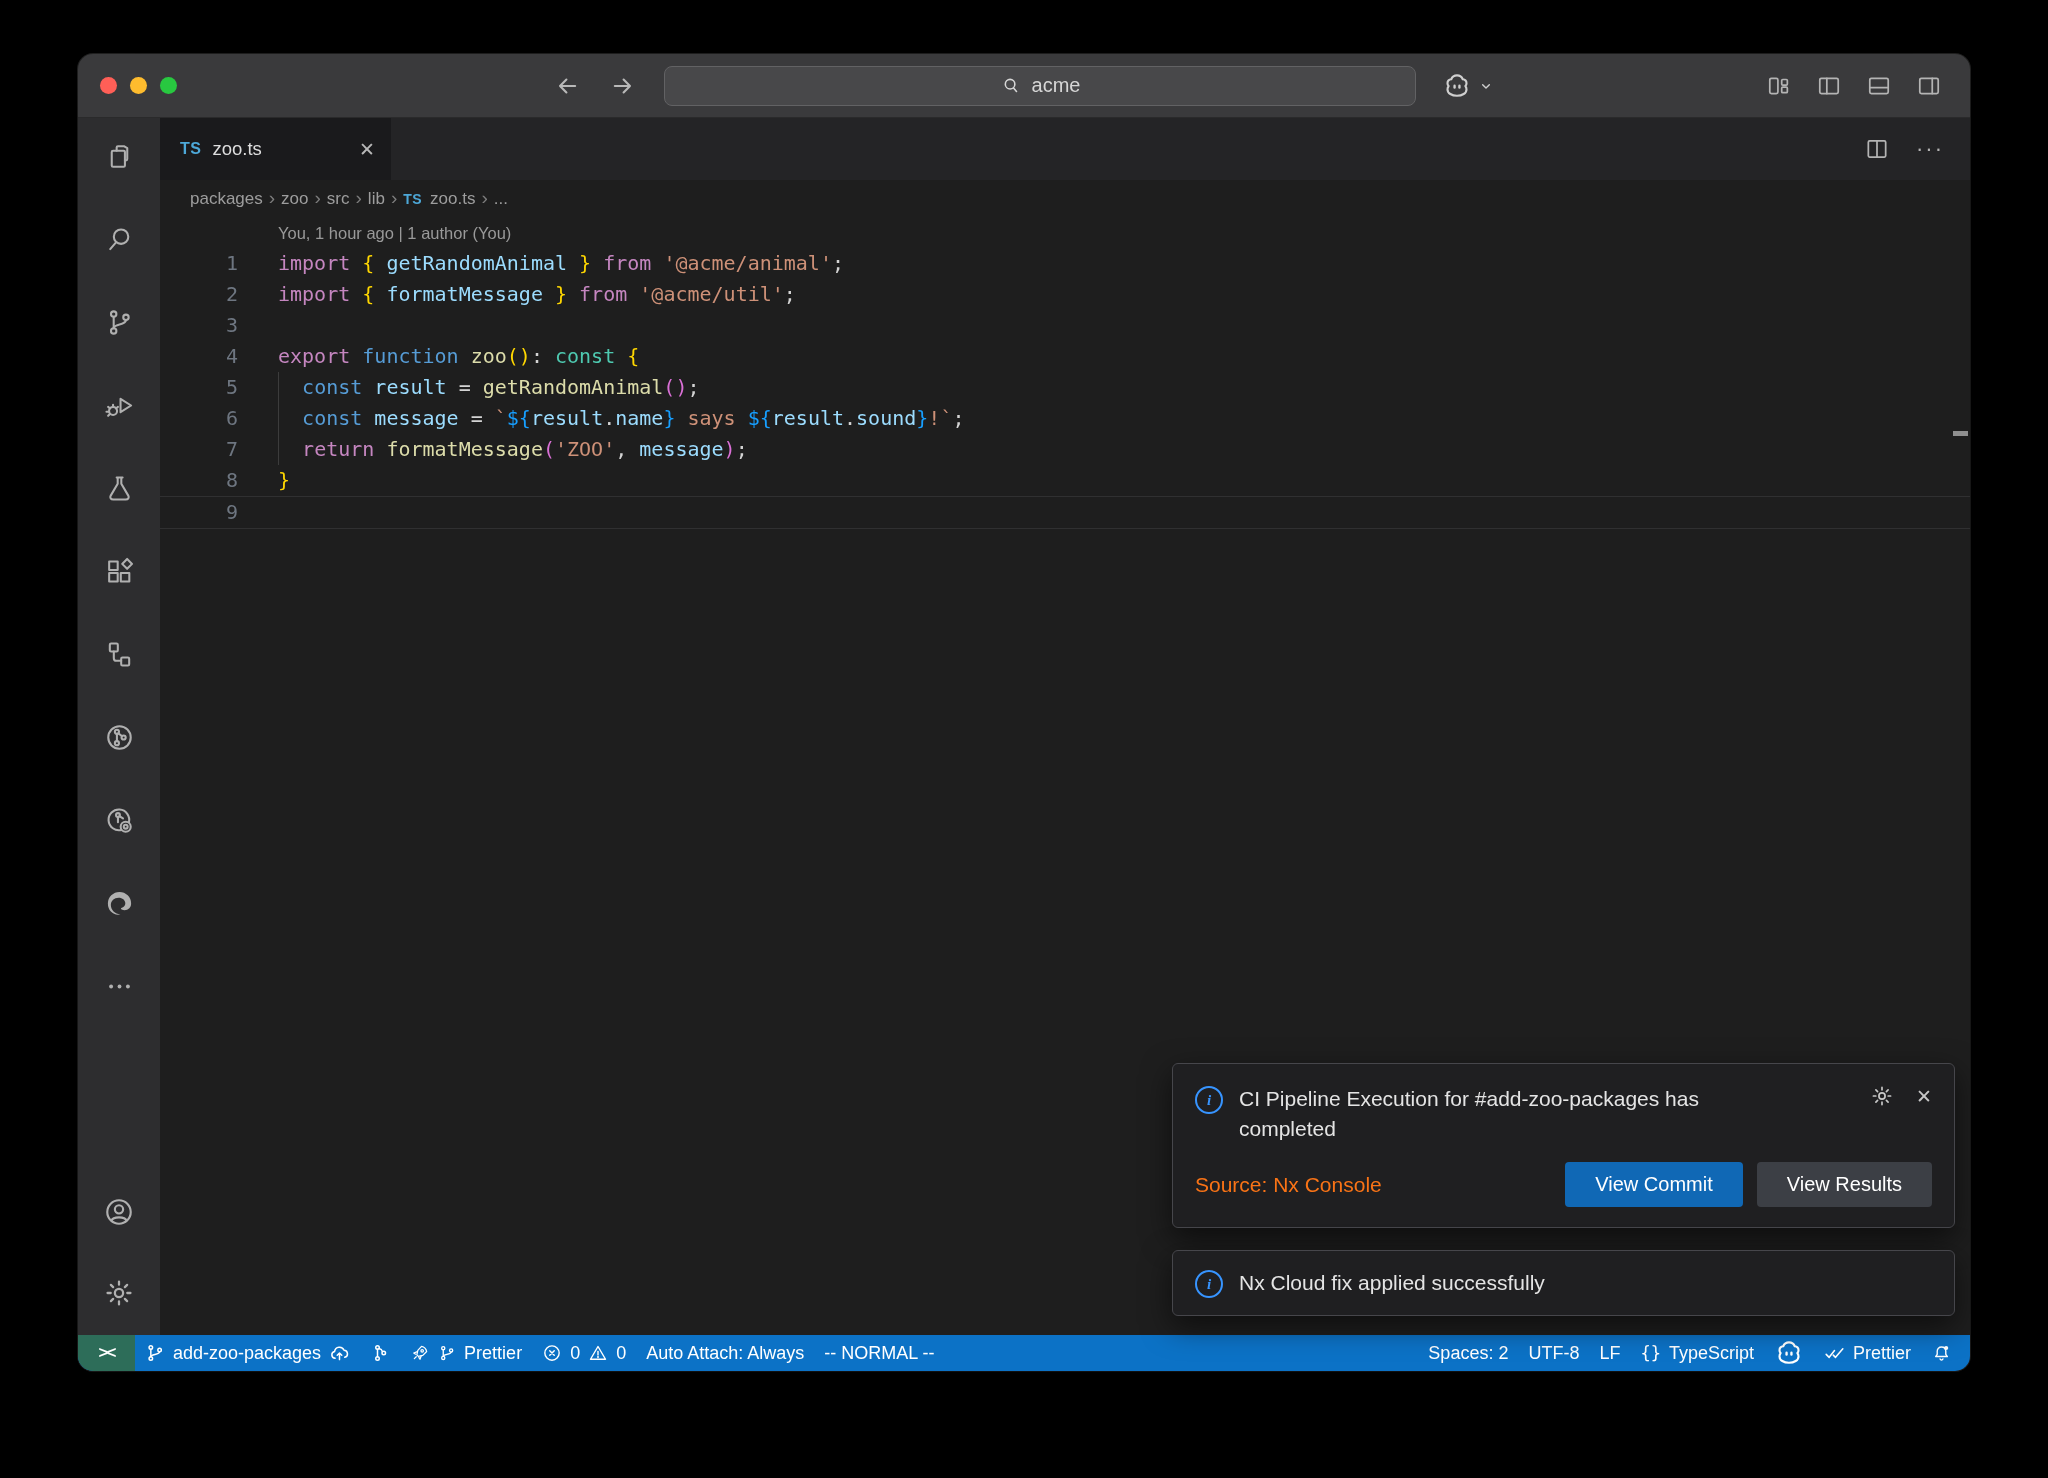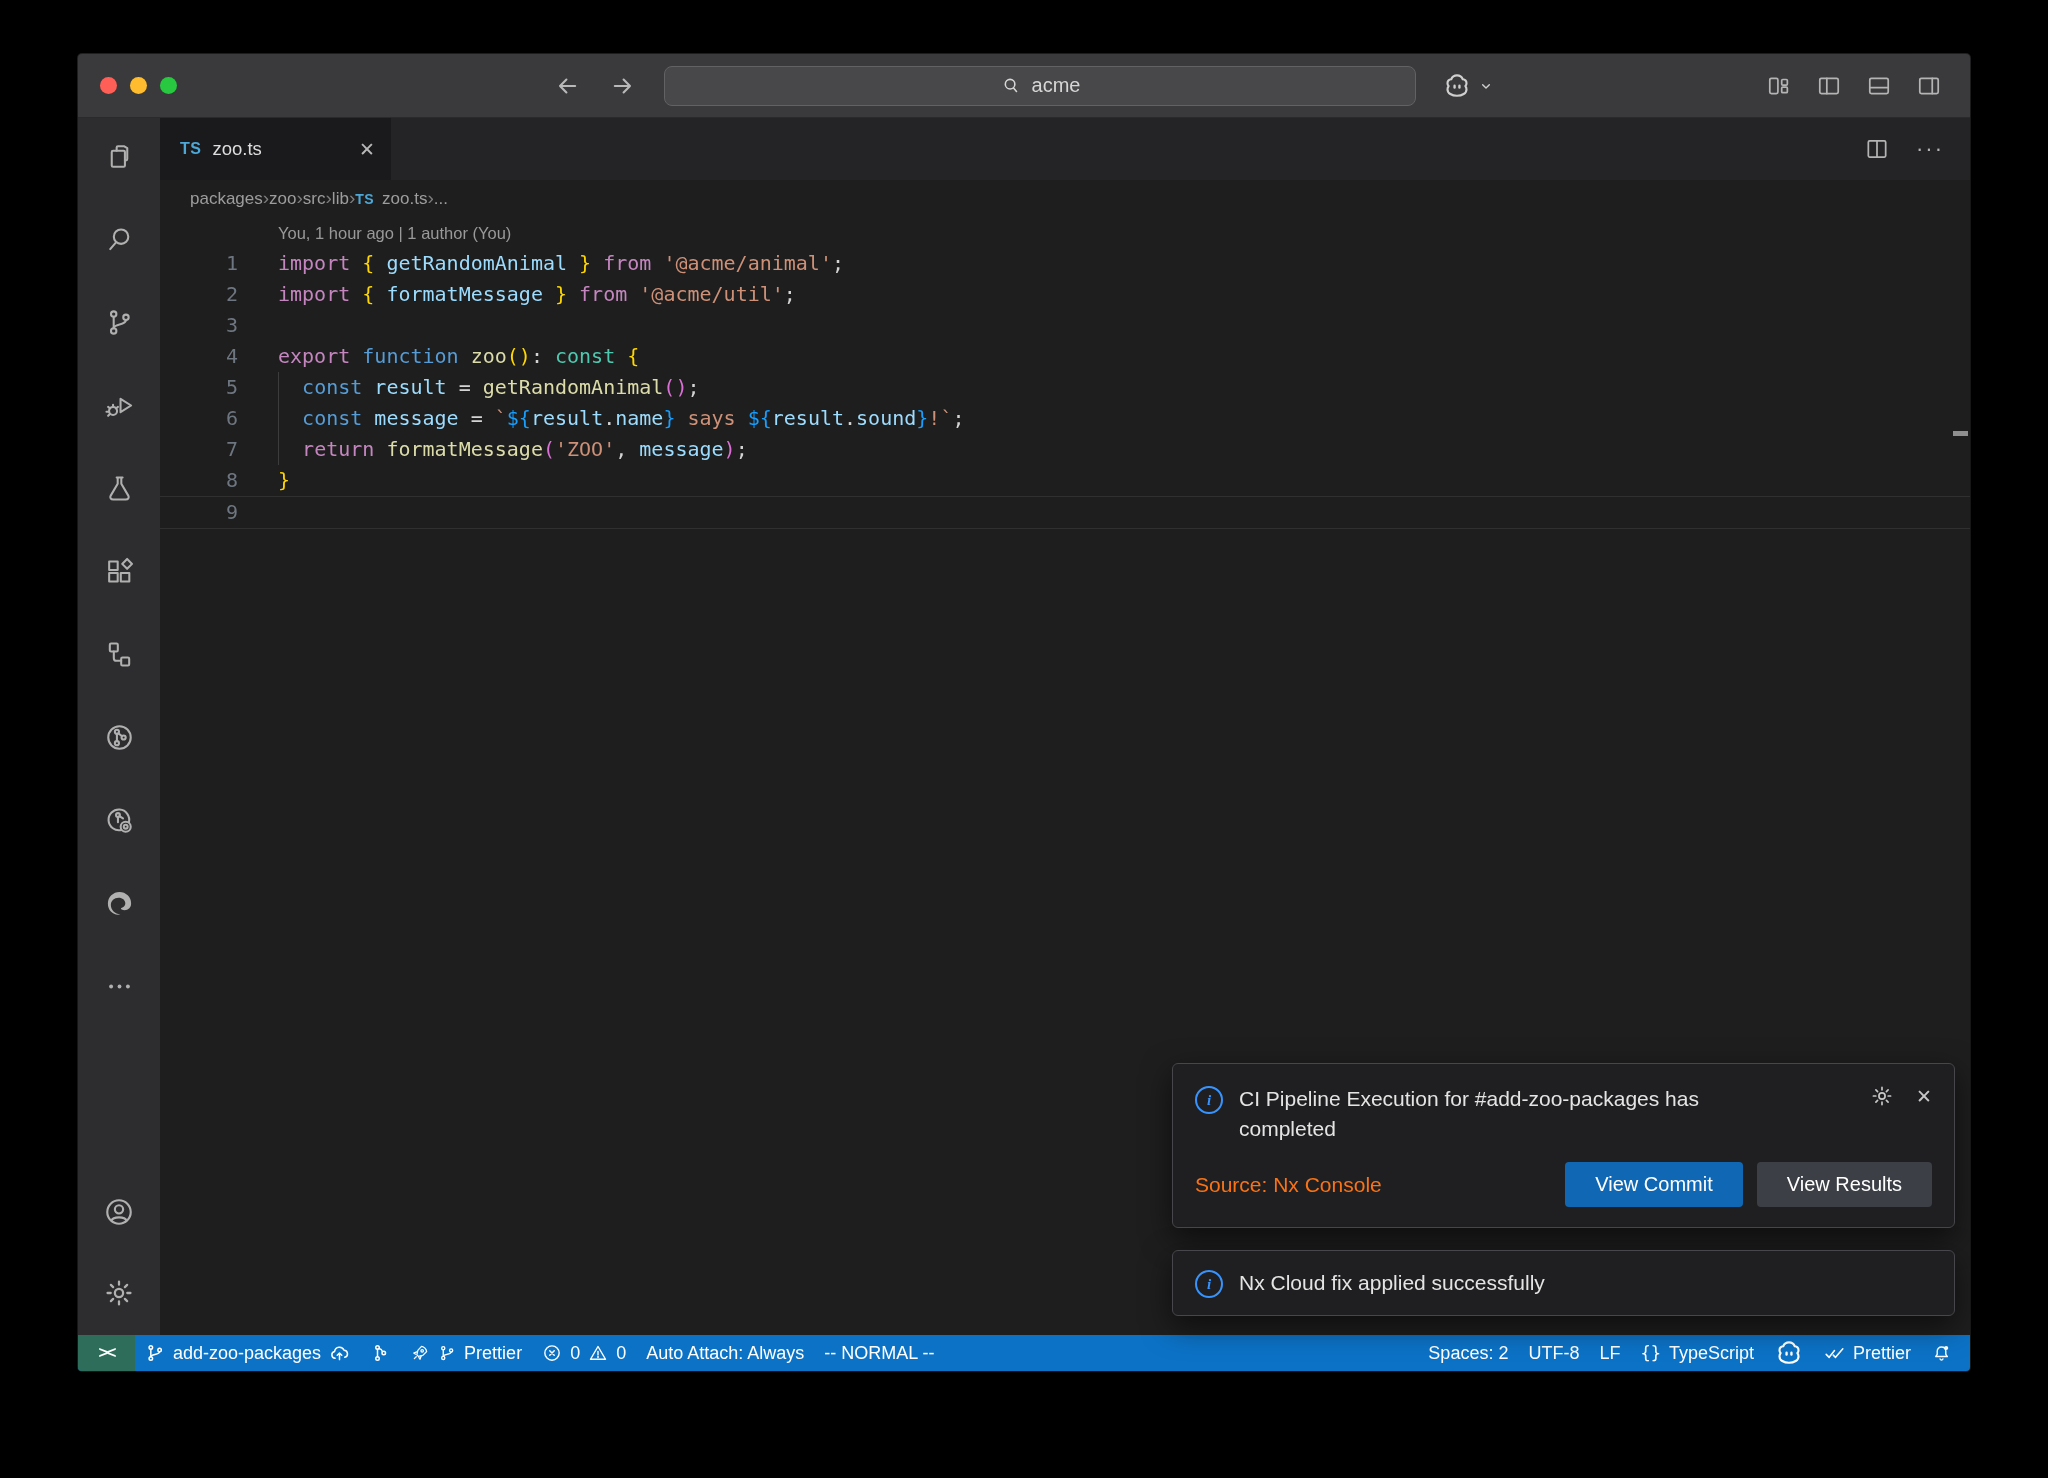--- a/index.html
+++ b/index.html
@@ -1,19 +1,19 @@
 <!DOCTYPE html>
 <html style="--status-bar: #0c72c6; --remote-indicator: #2d6d59; --primary-button: #1068b5; --info-icon: #3794ff; --ts-icon: #4da8d8; --traffic-red: #ff5f57; --traffic-yellow: #febc2e; --traffic-green: #28c840; --cc-kw: #C586C0; --cc-kb: #569CD6; --cc-fn: #DCDCAA; --cc-ty: #4EC9B0; --cc-va: #9CDCFE; --cc-st: #CE9178; --cc-pl: #D4D4D4; --cc-b1: #FFD700; --cc-b2: #DA70D6; --cc-b3: #179FFF; --cc-line-number: #6E7681; --cc-blame: #999999;"><head>
 <meta charset="utf-8">
 <style>
   html,body{margin:0;padding:0;background:#000;}
   body{width:2048px;height:1478px;position:relative;overflow:hidden;
        font-family:"Liberation Sans",sans-serif;-webkit-font-smoothing:antialiased;}
   .window{position:absolute;left:78px;top:54px;width:1892px;height:1317px;
-          background:#1e1e1e;border-radius:4px;overflow:hidden;
+          background:#1e1e1e;border-radius:15px;overflow:hidden;
           display:flex;flex-direction:column;
           box-shadow:0 30px 90px rgba(0,0,0,.75),0 0 0 1px rgba(255,255,255,.14);}
   
   .titlebar{height:63px;background:#3a3a3c;flex:0 0 auto;position:relative;
             display:flex;align-items:center;border-bottom:1px solid #2a2a2b;}
   .lights{display:flex;gap:13px;margin-left:22px;}
   .light{width:17px;height:17px;border-radius:50%;}
   .light.r{background:var(--traffic-red);} .light.y{background:var(--traffic-yellow);} .light.g{background:var(--traffic-green);}
   .tb-center{position:absolute;left:50%;top:0;height:100%;transform:translateX(-50%);
              display:flex;align-items:center;gap:26px;}
@@ -32,21 +32,21 @@
   .ab-item{width:32px;height:32px;display:flex;align-items:center;justify-content:center;}
   
   .editor-area{flex:1;display:flex;flex-direction:column;background:#1e1e1e;position:relative;min-width:0;}
   .tabbar{height:62px;background:#242426;display:flex;align-items:stretch;justify-content:space-between;flex:0 0 auto;}
   .tab{width:195px;background:#1a1a1c;display:flex;align-items:center;padding:0 16px 0 20px;gap:11px;}
   .ts-badge{color:var(--ts-icon);font-weight:bold;font-size:16px;letter-spacing:.5px;}
   .tab-label{color:#dedede;font-size:18.5px;}
   .tab-close{margin-left:auto;color:#b8b8b8;font-size:19px;}
   .tab-actions{display:flex;align-items:center;gap:26px;padding-right:26px;color:#b4b4b4;}
   .more-dots{font-size:22px;letter-spacing:2px;color:#b4b4b4;line-height:10px;}
-  .breadcrumbs{height:38px;display:flex;align-items:center;padding-left:30px;gap:0;
+  .breadcrumbs{height:38px;display:flex;align-items:center;padding-left:30px;gap:6px;
                color:#9d9d9d;font-size:17px;flex:0 0 auto;}
   .bc-sep{color:#7d7d7d;font-size:19px;margin-top:-2px;}
   .bc-item{display:flex;align-items:center;gap:8px;}
   .bc-ts{font-size:14px;}
   
   .code{flex:1;position:relative;font-family:"DejaVu Sans Mono",monospace;font-size:20px;padding-top:2px;}
   .blame{height:28px;line-height:26px;padding-left:118px;color:var(--cc-blame);
          font-family:"Liberation Sans",sans-serif;font-size:16.5px;}
   .line{display:flex;height:31px;line-height:31px;position:relative;}
   .ln{width:78px;text-align:right;color:var(--cc-line-number);flex:0 0 auto;user-select:none;}

